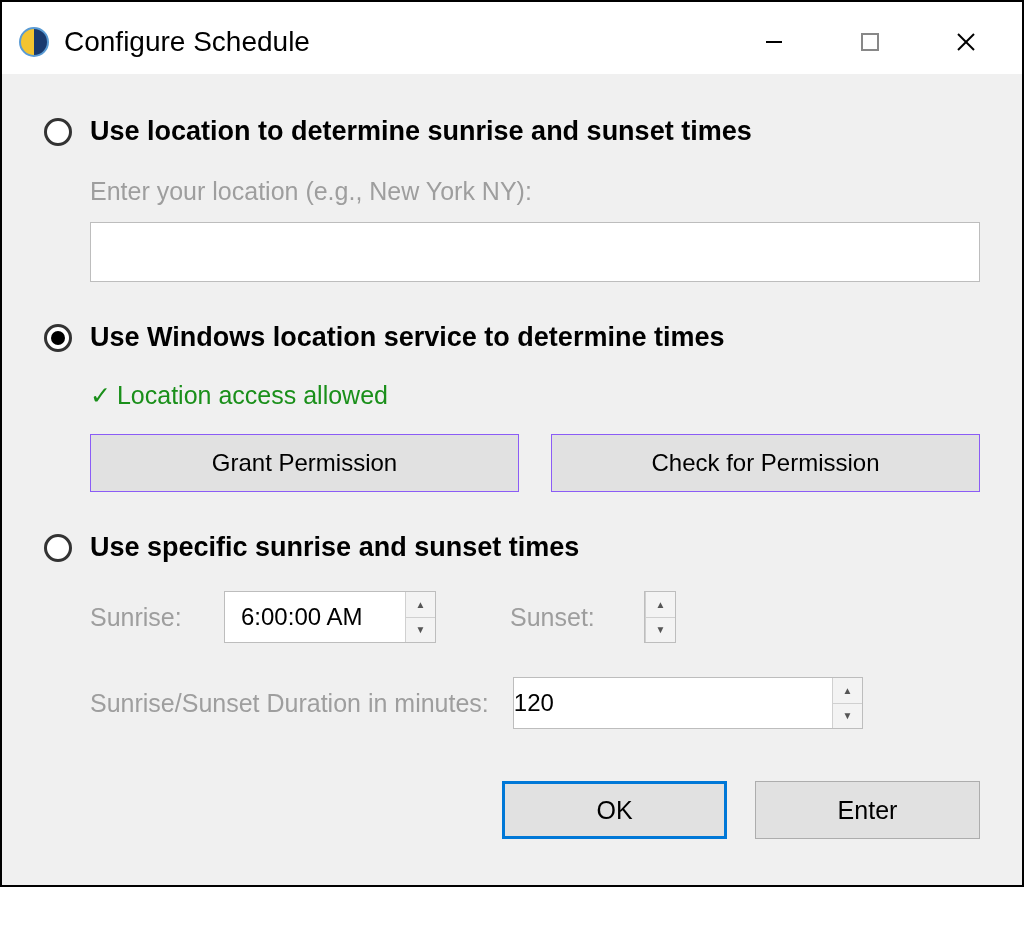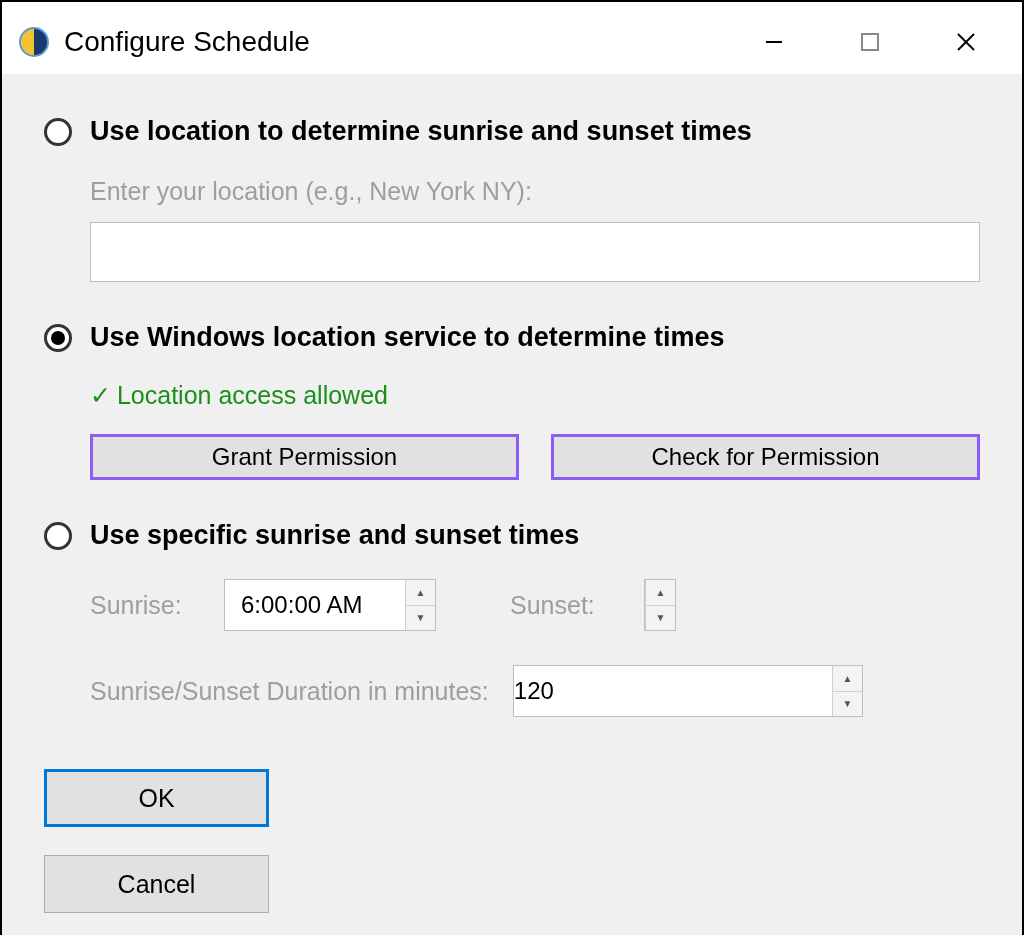--- a/index.html
+++ b/index.html
@@ -119,23 +119,23 @@
   .status-ok .check {
     margin-right: 6px;
   }
 
   .btn-row {
     display: flex;
     gap: 32px;
   }
   .btn {
     flex: 1;
-    height: 46px;
+    height: 58px;
     background: #e1e1e1;
-    border: 3px solid #8b5cf6;
+    border: 1px solid #8b5cf6;
     font-size: 24px;
     color: #000;
     display: flex;
     align-items: center;
     justify-content: center;
   }
 
   .spacer-40 { height: 40px; }
 
   .time-grid {
@@ -216,21 +216,20 @@
     align-items: center;
     font-size: 24px;
     color: #000;
   }
 
   .footer {
     display: flex;
     justify-content: flex-end;
     gap: 28px;
     margin-top: 52px;
-    flex-direction: column;
   }
   .dlg-btn {
     width: 225px;
     height: 58px;
     background: #e1e1e1;
     border: 1px solid #adadad;
     font-size: 25px;
     color: #000;
     display: flex;
     align-items: center;
@@ -333,17 +332,17 @@
           <div class="arrows" style="width:30px;border-left:1px solid #d0d0d0;display:flex;flex-direction:column;">
             <div class="ar" style="flex:1;display:flex;align-items:center;justify-content:center;font-size:10px;color:#555;background:#f3f3f3;">▲</div>
             <div class="ar" style="flex:1;display:flex;align-items:center;justify-content:center;font-size:10px;color:#555;background:#f3f3f3;border-top:1px solid #d0d0d0;">▼</div>
           </div>
         </div>
       </div>
     </div>
 
     <div class="footer">
       <div class="dlg-btn primary">OK</div>
-      <div class="dlg-btn">Cancel</div>
+      <div class="dlg-btn">Enter</div>
     </div>
 
   </div>
 </div>
 
 </body></html>

